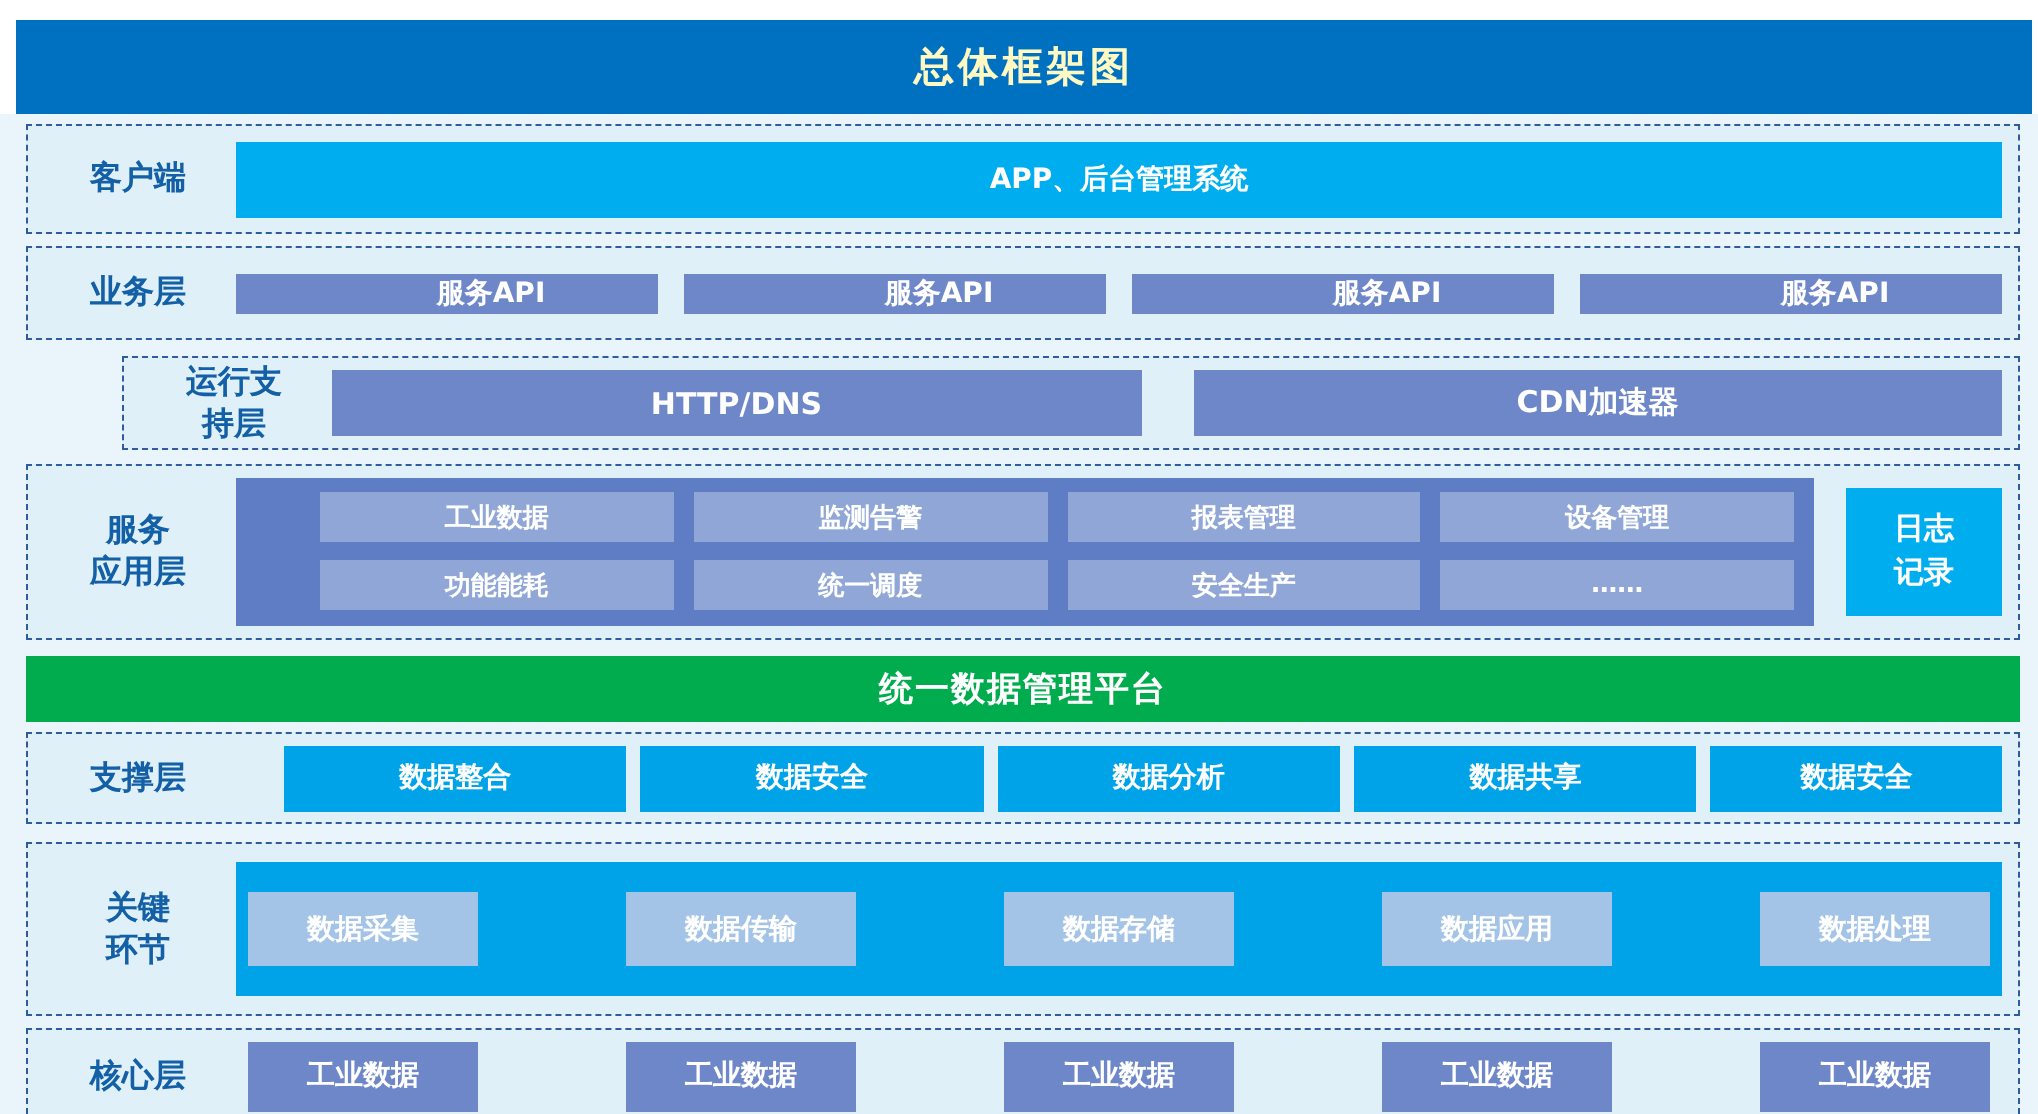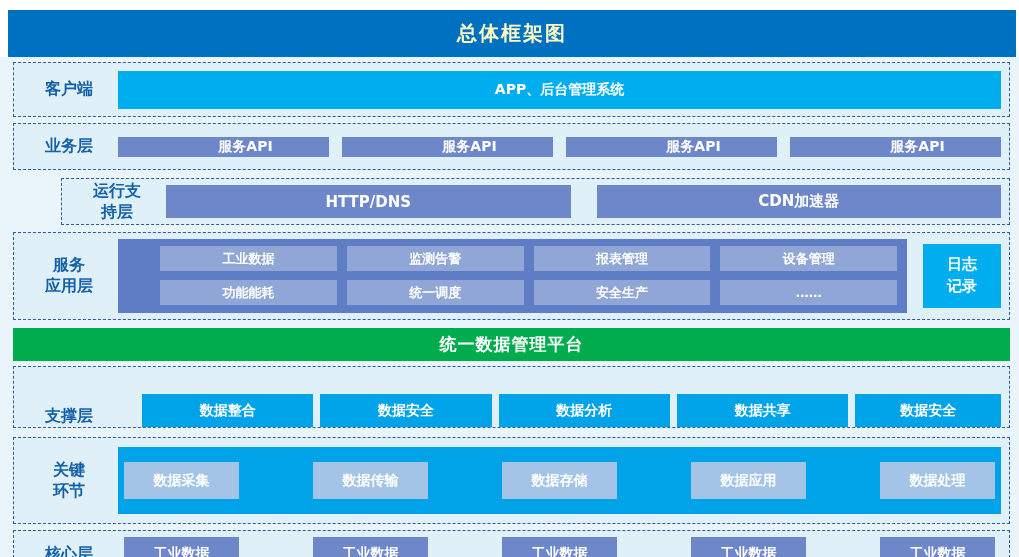--- a/index.html
+++ b/index.html
@@ -40,21 +40,21 @@
   }
   .cyan  { background:#00AEEF; }
   .dcyan { background:#00A3E8; }
   .slate { background:#6D87C8; }
 
   
   .sec-client   { height:55px; margin-bottom:6px; }
   .sec-business { height:47px; margin-bottom:8px; }
   .sec-runtime  { height:47px; margin-bottom:7px;margin-left:48px; }
   .sec-service  { height:88px; margin-bottom:8px; }
-  .sec-support  { height:62px; margin-bottom:9px;align-items:flex-end; }
+  .sec-support  { height:46px; margin-bottom:9px; }
   .sec-keylinks { height:87px; margin-bottom:6px; }
   .sec-core     { height:48px; }
 
   .app-bar { width:100%; height:38px; font-size:14px; }
 
   .sec-business .content { gap:13px; }
   .api-box { flex:1; height:20px;padding-left:44px; }
 
   .sec-runtime .content { gap:26px; }
   .rt-box { flex:1; height:33px; font-size:15px; }

